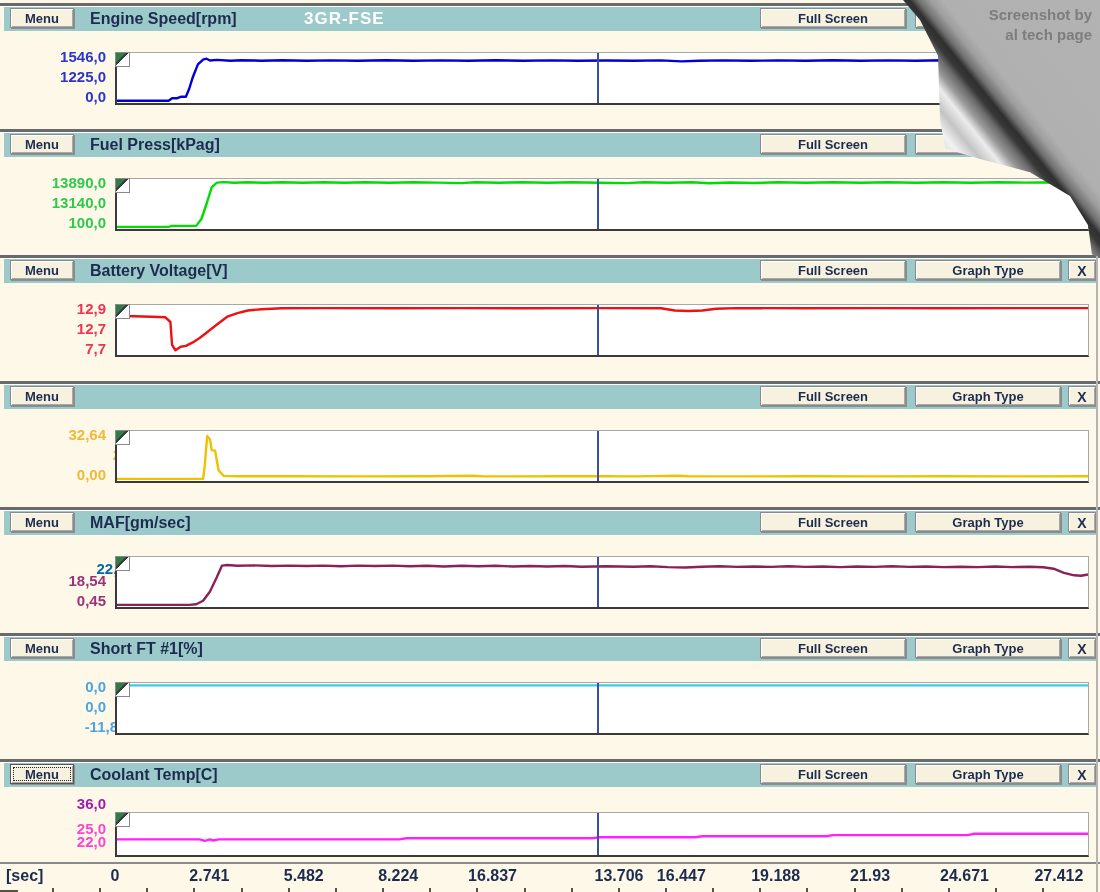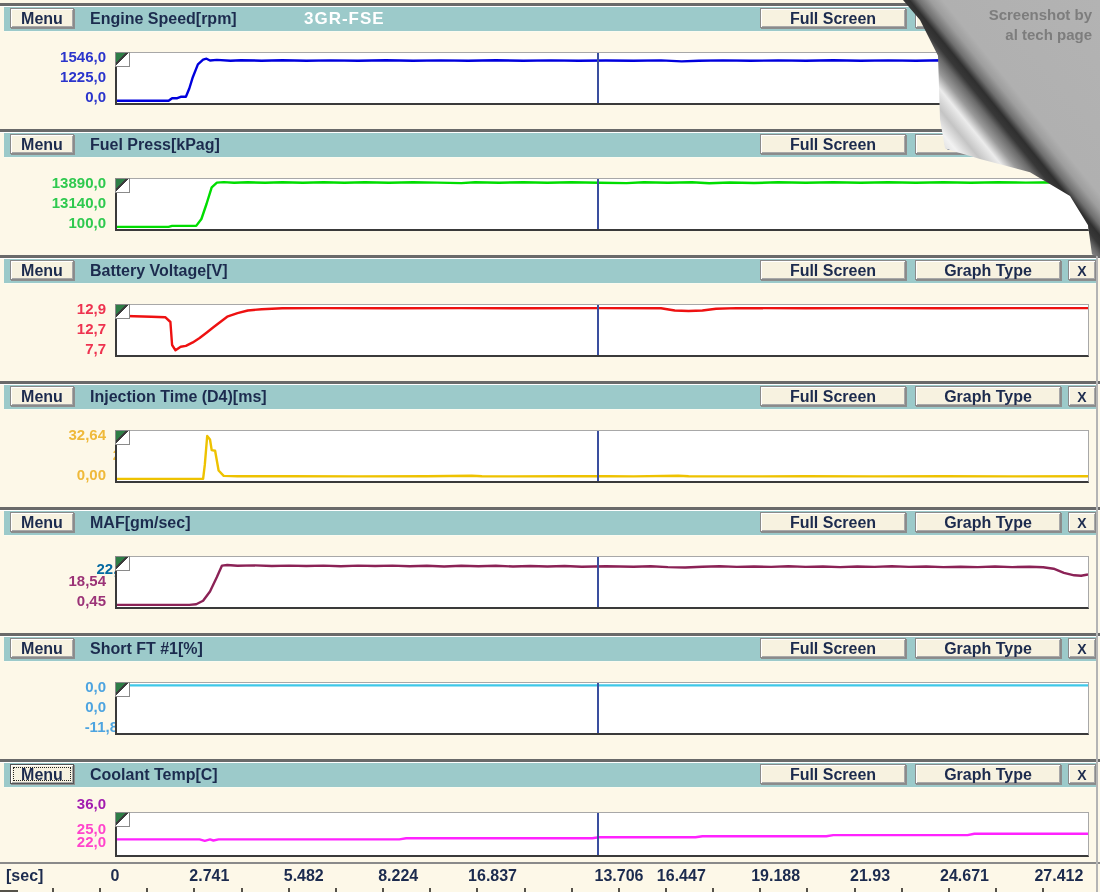--- a/index.html
+++ b/index.html
@@ -7,21 +7,21 @@
        font-family:"Liberation Sans",sans-serif;}
   .win-edge{position:absolute;top:0;left:1096px;width:2px;height:892px;background:#b4b4b4;}
 
   
   .panel{position:relative;width:1100px;height:126px;background:#fdf8e8;}
   .panel.compact{height:106px;}
   .sep{position:absolute;top:3px;left:0;width:1100px;height:3px;background:#6a6a6a;border-bottom:1px solid #ffffff;}
   .hdr{position:absolute;top:7px;left:4px;width:1093px;height:24px;background:#9ccaca;border-bottom:1px solid #fbfbf0;}
   .btn{position:absolute;top:1px;height:20px;background:#f7f2e0;border:1px solid #8a8a8a;
        box-shadow:inset 1px 1px 0 #ffffff,inset -1px -1px 0 #a8a8a8,1px 1px 0 #8d8d8d;
-       color:#1c2b4e;font-weight:bold;font-size:16px;line-height:20px;text-align:center;box-sizing:border-box;}
+       color:#1c2b4e;font-weight:bold;font-size:13px;line-height:20px;text-align:center;box-sizing:border-box;}
   .menu-btn{left:6px;width:64px;}
   .menu-btn.focused{outline:1px dotted #222;outline-offset:-4px;border:1px solid #555;}
   .btn-full{left:756px;width:146px;}
   .btn-graph{left:911px;width:146px;}
   .btn-close{left:1064px;width:28px;font-size:14px;}
   .title{position:absolute;left:86px;top:0;height:24px;line-height:24px;color:#1c2b4e;
          font-weight:bold;font-size:16px;white-space:nowrap;}
   .badge{position:absolute;left:300px;top:0;height:32px;line-height:24px;color:#ffffff;
          font-weight:bold;font-size:17px;letter-spacing:1px;}
   
@@ -115,21 +115,20 @@
         <polyline fill="none" stroke-width="2.4" stroke-linejoin="round" stroke="#ee1111" points="0.0,10.8 17.2,11.3 34.4,11.7 48.2,12.2 53.4,17.0 55.1,40.0 58.5,45.3 63.7,41.8 68.9,40.9 75.8,37.4 82.6,33.0 89.5,27.7 96.4,22.3 103.3,17.0 110.2,11.7 120.5,8.2 130.8,5.5 144.6,4.2 165.3,3.3 206.6,3.1 275.5,3.3 344.3,3.1 413.2,3.3 482.1,3.1 544.0,3.3 557.8,5.5 571.6,6.0 585.4,5.5 599.1,3.8 619.8,3.1 688.7,3.3 757.5,3.1 826.4,3.3 895.2,3.1 971.0,3.1"></polyline>
       </svg>
       <div class="cursor" style="left: 480px; background: rgb(58, 79, 159);"></div>
       <div class="corner-mark"></div>
     </div>
   </div>
       <div class="panel">
     <div class="sep"></div>
     <div class="hdr">
       <div class="btn menu-btn">Menu</div>
-      <span class="title">Injection Time (D4)[ms]</span>
 
       <div class="btn btn-full">Full Screen</div>
       <div class="btn btn-graph">Graph Type</div>
       <div class="btn btn-close">X</div>
     </div>
     <span class="ylab ylab-max" style="top: 49px; color: rgb(239, 185, 58);">32,64</span>
     <span class="ylab ylab-mid" style="top: 69px; color: rgb(239, 185, 58); padding-left: 36px;">2,04</span>
     <span class="ylab ylab-min" style="top: 89px; color: rgb(239, 185, 58);">0,00</span>
     <div class="plot">
       <svg preserveAspectRatio="none" viewBox="0 0 971 50">

